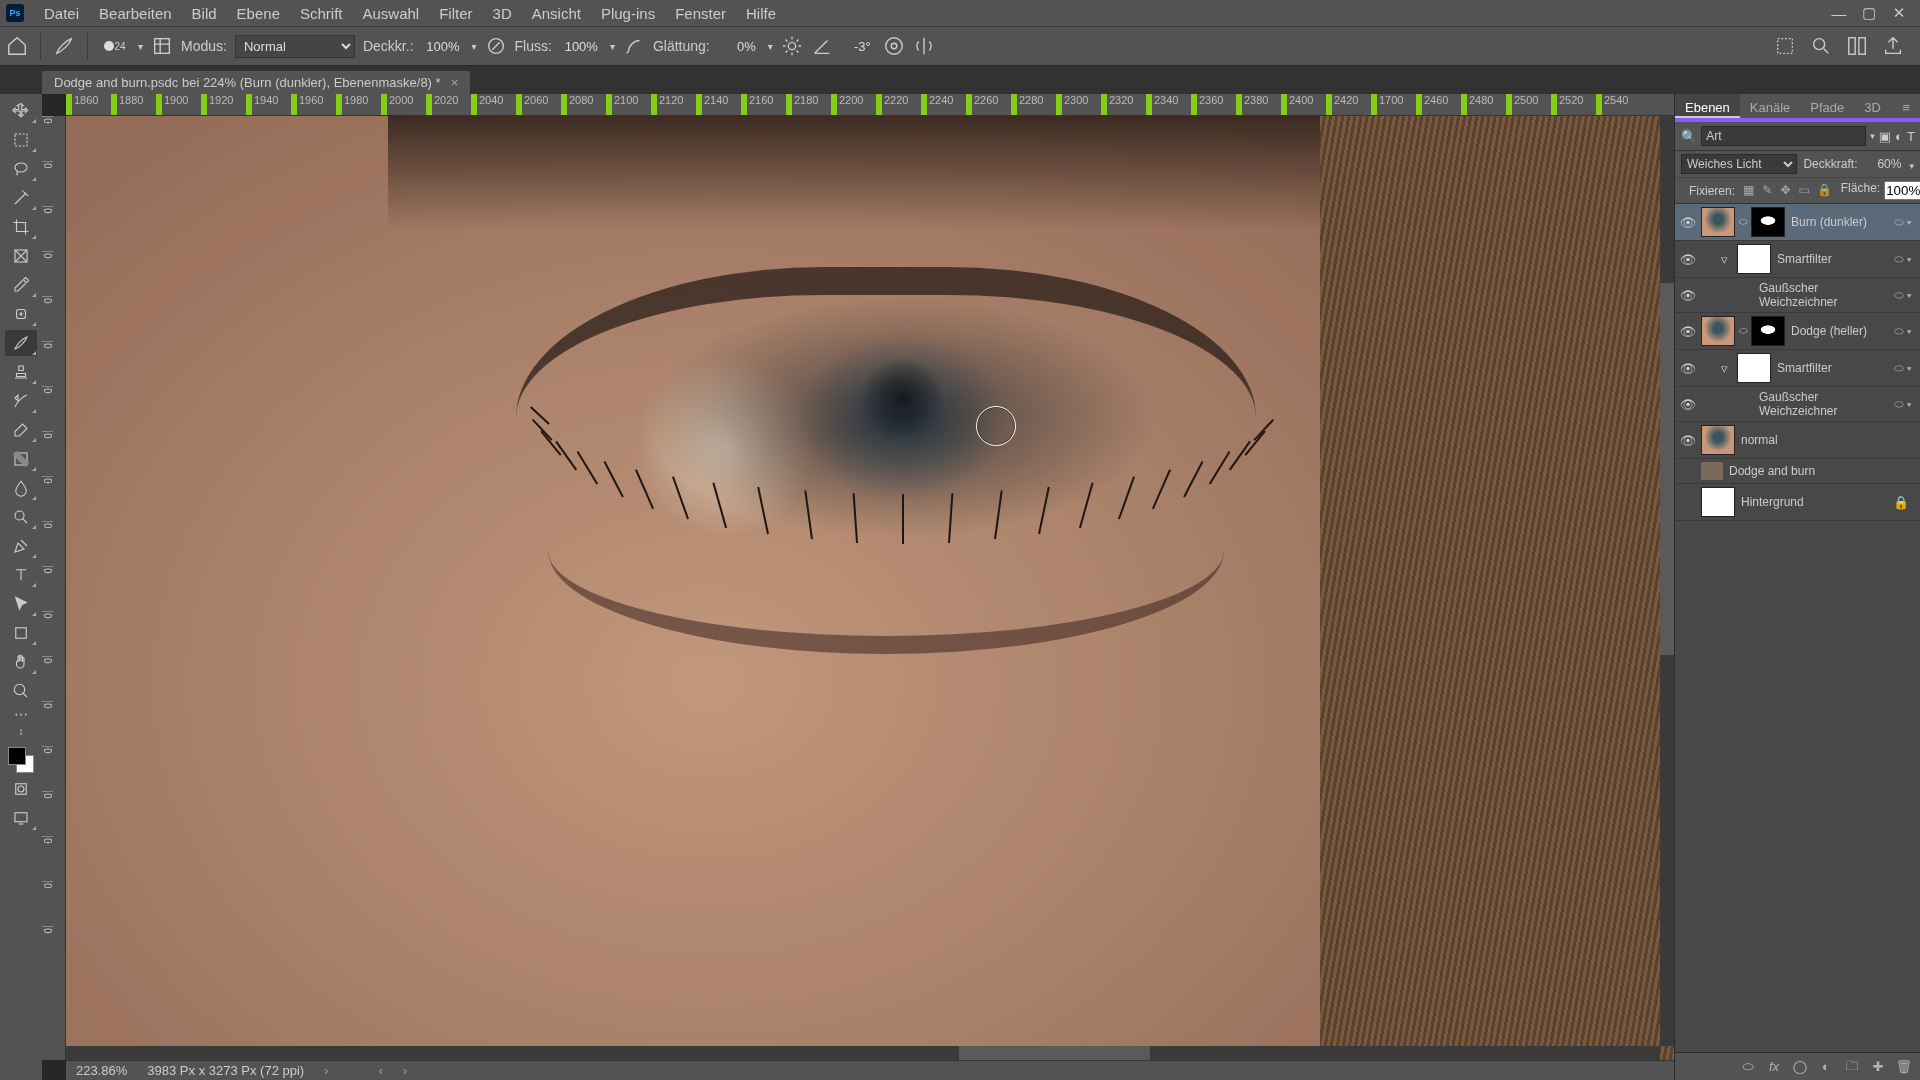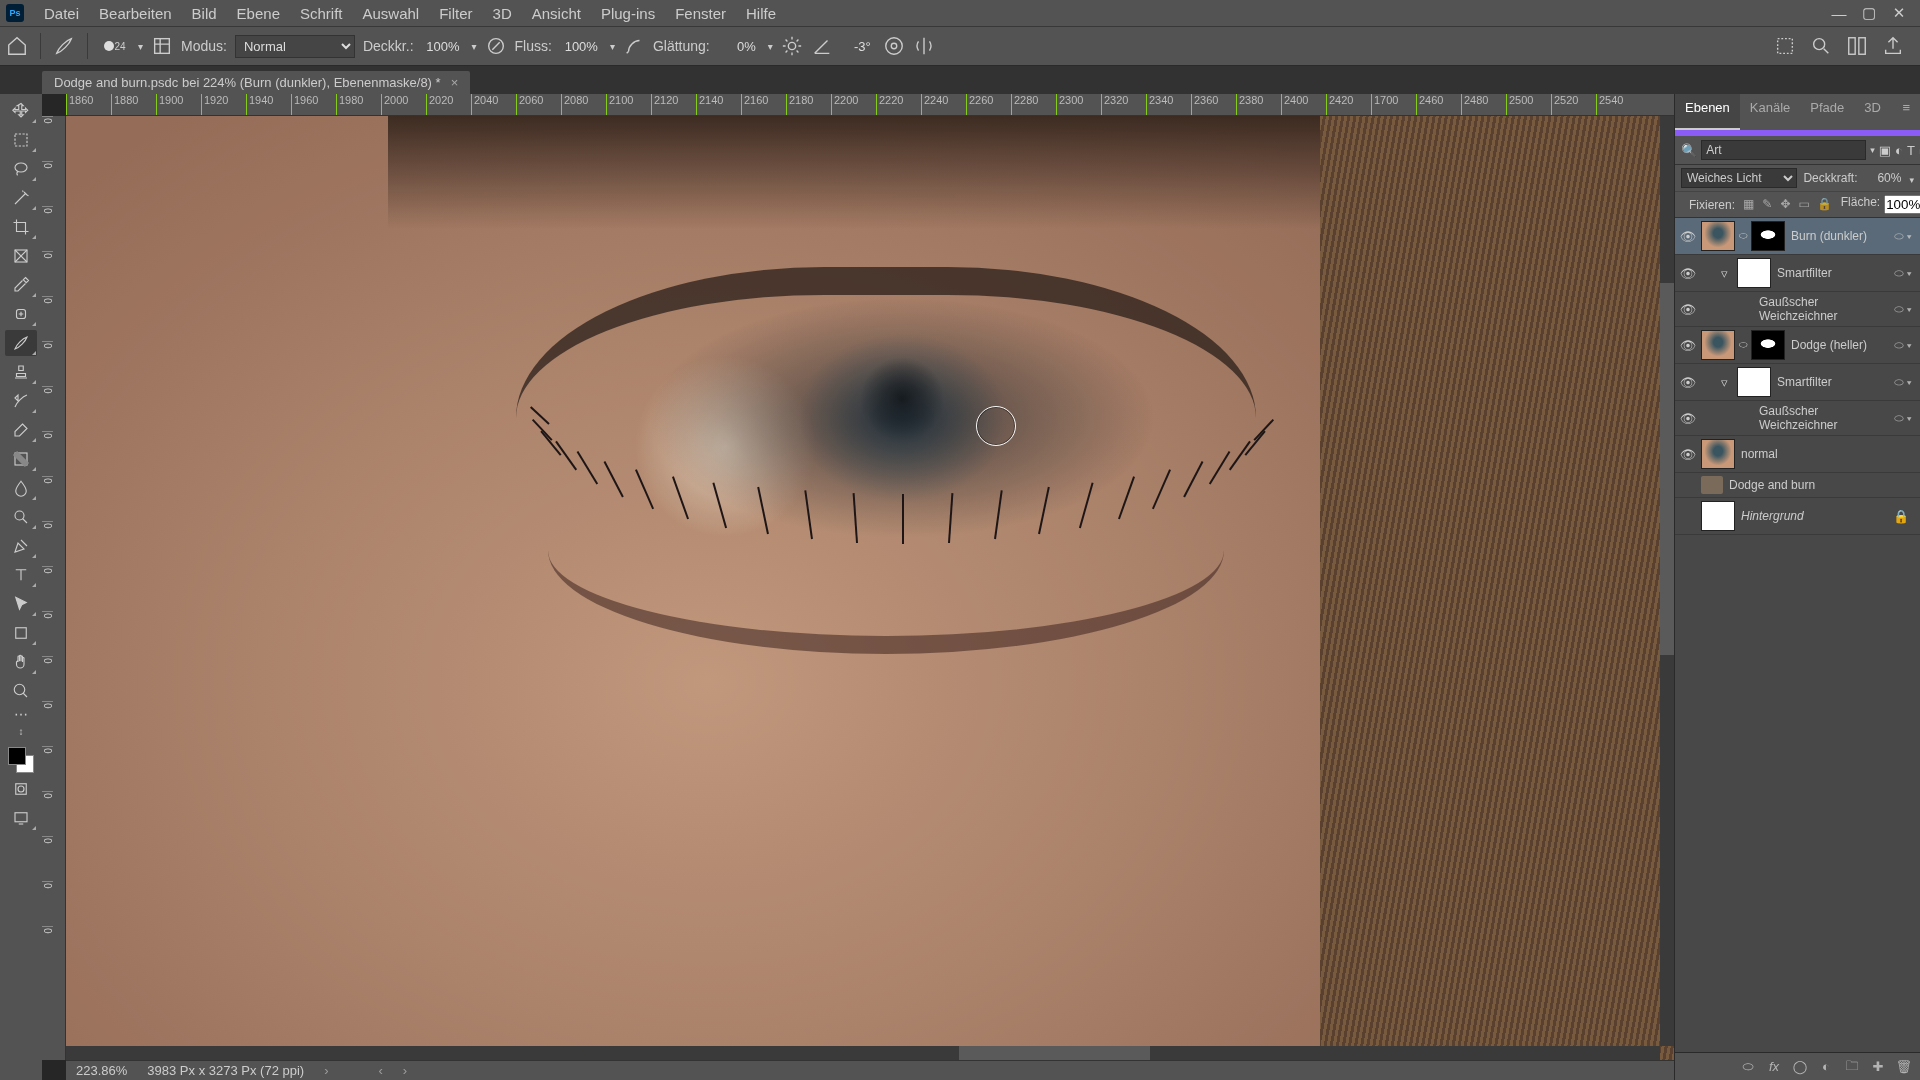--- a/index.html
+++ b/index.html
@@ -38,21 +38,21 @@
 .tools .tool.active { background:#3a3a3a; }
 .tools .tool svg { width:18px; height:18px; }
 .tools .tool .tri { position:absolute; right:1px; bottom:1px; width:0;height:0;border-left:4px solid transparent; border-bottom:4px solid #aaa;}
 .tools .swatch { margin-top:6px; width:26px;height:26px; position:relative;}
 .tools .swatch .fg{position:absolute;width:18px;height:18px;background:#000;border:1px solid #888;top:0;left:0;}
 .tools .swatch .bg{position:absolute;width:18px;height:18px;background:#fff;border:1px solid #888;bottom:0;right:0;}
 
 
 .canvwrap { flex:1; background:#262626; position:relative; overflow:hidden;}
 .ruler-h { position:absolute; top:0; left:24px; right:0; height:22px; background:#535353; border-bottom:1px solid #333; display:flex; font-size:11px; color:#bbb;}
-.ruler-h .tick { flex:0 0 45px; border-left:1px solid #84cc16; padding-left:2px; display:flex; align-items:flex-start;}
+.ruler-h .tick { flex:0 0 45px; border-left:6px solid #84cc16; padding-left:2px; display:flex; align-items:flex-start;}
 .ruler-v { position:absolute; top:22px; left:0; width:24px; bottom:20px; background:#535353; border-right:1px solid #333;}
 .ruler-v .vt { height:45px; border-top:1px solid #888; font-size:10px; writing-mode:vertical-rl; padding-top:1px;}
 .canvas { position:absolute; top:22px; left:24px; right:0; bottom:20px; overflow:hidden;}
 .photo { width:100%; height:100%; position:relative; background:
   radial-gradient(ellipse 420px 200px at 52% 32%, rgba(20,30,40,.7), transparent 60%),
   radial-gradient(ellipse 60px 60px at 52% 30%, #0a0a0a, transparent 70%),
   radial-gradient(ellipse 160px 130px at 52% 32%, #3a5560, transparent 65%),
   radial-gradient(circle at 41% 35%, #e0c8b0 0, transparent 8%),
   radial-gradient(ellipse 900px 700px at 40% 60%, #c89878, #9a6a52),
   linear-gradient(100deg, #b88868 60%, #6a4a38 80%, #8a6848 100%);
@@ -62,21 +62,21 @@
 .cursor-ring { position:absolute; width:40px;height:40px; border:1.5px solid #fff; border-radius:50%; box-shadow:0 0 0 1px rgba(0,0,0,.4) inset;}
 .statusbar { position:absolute; bottom:0; left:24px; right:0; height:20px; background:#535353; border-top:1px solid #333; display:flex; align-items:center; font-size:13px; padding:0 10px; gap:20px;}
 .statusbar .arrow { opacity:.6;}
 .hscroll { position:absolute; bottom:20px; left:24px; right:14px; height:14px; background:#3a3a3a;}
 .hscroll .thumb{ position:absolute; height:100%; background:#5a5a5a; }
 .vscroll { position:absolute; top:22px; right:0; bottom:34px; width:14px; background:#3a3a3a;}
 .vscroll .thumb { position:absolute; width:100%; background:#5a5a5a;}
 
 
 .panels { width:246px; background:#535353; border-left:1px solid #2a2a2a; display:flex; flex-direction:column; font-size:13px;}
-.ptabs { display:flex; height:42px; border-bottom:6px solid #8b5cf6;}
+.ptabs { display:flex; height:28px; border-bottom:4px solid #8b5cf6;}
 .ptab { padding:6px 10px; font-size:13px; color:#aaa;}
 .ptab.active { color:#fff; background:#454545; border-bottom:2px solid #ccc;}
 .psearch { display:flex; align-items:center; padding:4px 6px; gap:4px; border-bottom:1px solid #333;}
 .psearch input { flex:1; background:#3a3a3a; border:1px solid #2a2a2a; color:#ccc; padding:2px 4px; font-size:12px;}
 .psearch .pico { width:18px;height:18px; display:flex;align-items:center;justify-content:center; font-size:13px;}
 .prow { display:flex; align-items:center; padding:3px 6px; gap:6px; border-bottom:1px solid #444; font-size:12px;}
 .prow select{ background:#3a3a3a; border:1px solid #2a2a2a; color:#ccc; font-size:12px; padding:1px;}
 .prow .r{ margin-left:auto; display:flex; align-items:flex-end; gap:8px;}
 .prow input.pct { width:36px; background:transparent; border:none; color:#ccc; text-align:right; font-size:12px;}
 .lockrow { display:flex; align-items:center; padding:3px 14px; gap:8px; border-bottom:1px solid #333; font-size:12px;}
@@ -88,21 +88,21 @@
 .layer .vis { width:18px; text-align:center; font-size:13px;}
 .layer .thumb { width:34px; height:30px; background:#888; border:1px solid #222; background-size:cover;}
 .layer .thumb.photo-t { background: radial-gradient(ellipse at 50% 40%, #3a5560 20%, #c89878 60%);}
 .layer .thumb.mask-t { background: radial-gradient(ellipse 60% 40% at 50% 45%, #fff 35%, #000 40%); }
 .layer .thumb.white-t { background:#fff;}
 .layer .link { width:8px; font-size:10px;}
 .layer .name { flex:1; font-size:12px; padding-left:2px;}
 .layer .ind { padding-left: var(--ind,0); display:flex; align-items:center; gap:4px; flex:1;}
 .layer .fx { font-size:11px; opacity:.8; padding-right:4px;}
 .layer .folder { width:22px;height:18px; background:#7a6a5a; border-radius:2px;}
-.layer .italic { font-style:italic;}
+.layer .italic { }
 
 .pfoot { height:28px; border-top:1px solid #2a2a2a; display:flex; align-items:center; justify-content:flex-end; gap:10px; padding:0 8px;}
 .pfoot .fi { width:16px;height:16px; opacity:.8; font-size:13px; display:flex;align-items:center;justify-content:center;}
 
 svg { stroke:#ccc; fill:none; stroke-width:1.5; }
 </style>
 </head>
 <body>
 
 <div class="menubar">

